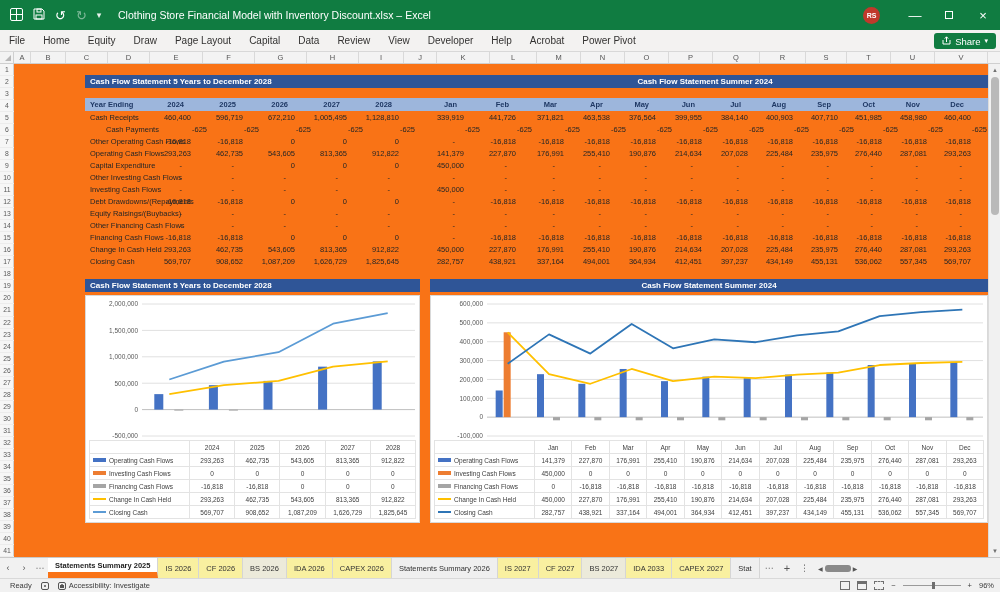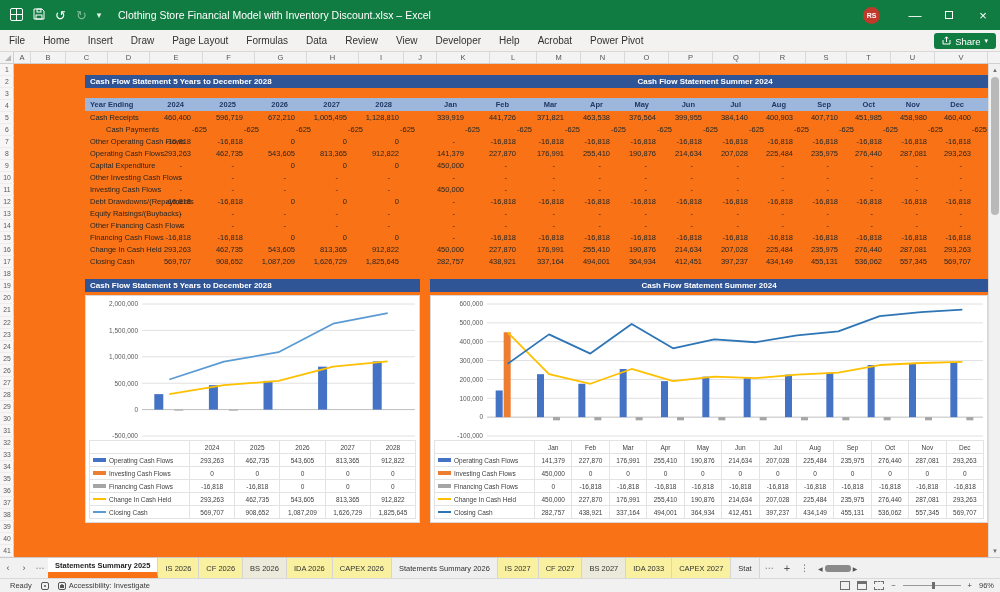--- a/index.html
+++ b/index.html
@@ -134,24 +134,24 @@
           <i class="restore-box"></i>
         </span>
       <span class="wbtn">×</span>
     </div>
   </div>
 
   <div class="ribbon">
     <div class="rtabs" style="display:flex;height:100%">
         <span class="rtab">File</span>
         <span class="rtab">Home</span>
-        <span class="rtab">Insert</span>
+        <span class="rtab">Equity</span>
         <span class="rtab">Draw</span>
         <span class="rtab">Page Layout</span>
-        <span class="rtab">Formulas</span>
+        <span class="rtab">Capital</span>
         <span class="rtab">Data</span>
         <span class="rtab">Review</span>
         <span class="rtab">View</span>
         <span class="rtab">Developer</span>
         <span class="rtab">Help</span>
         <span class="rtab">Acrobat</span>
         <span class="rtab">Power Pivot</span>
       </div>
     <div class="share">
       <span>

